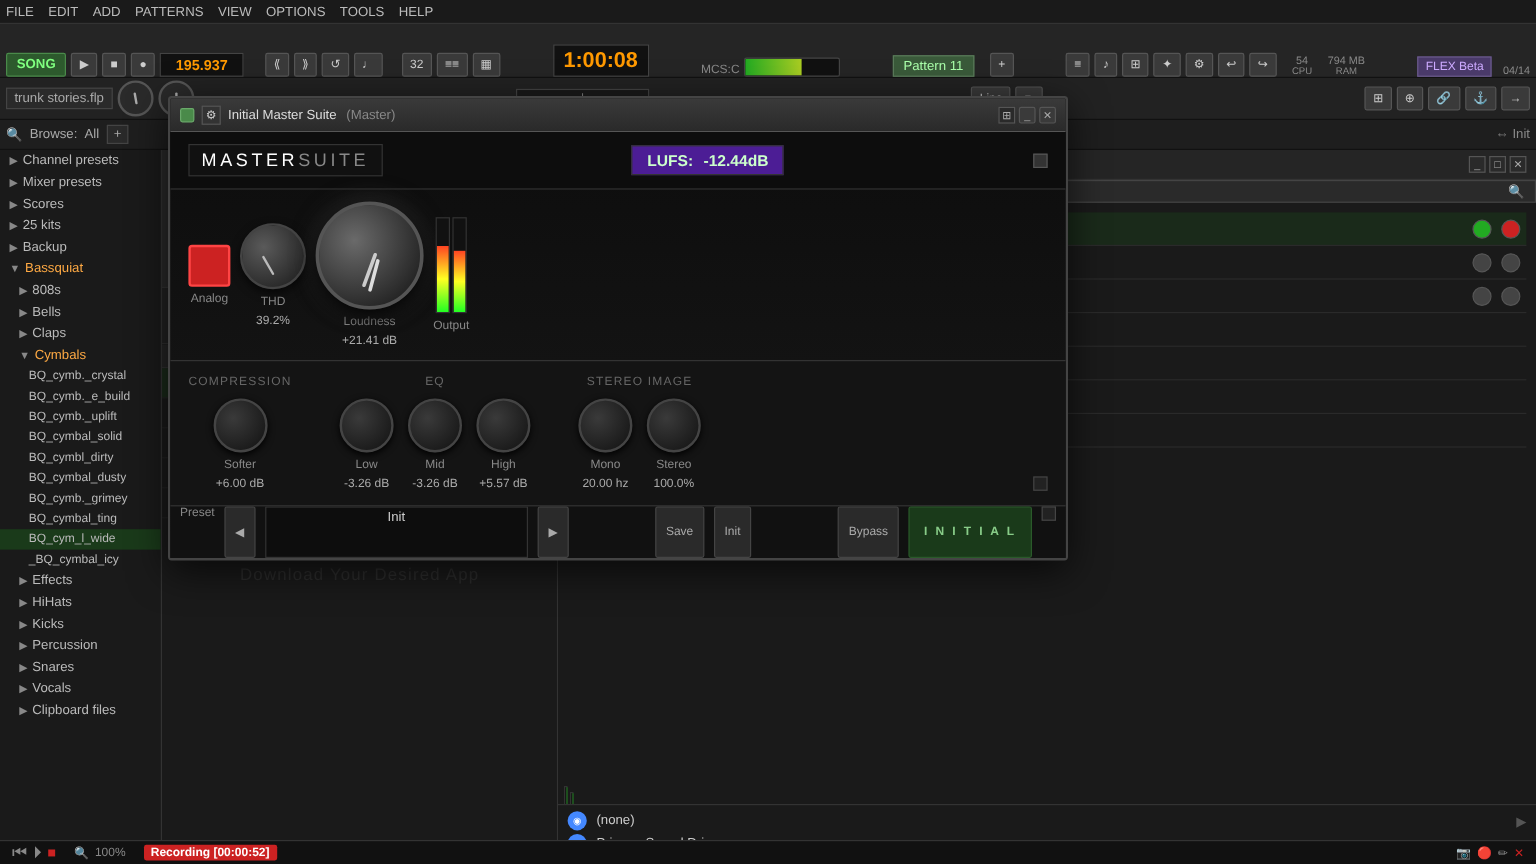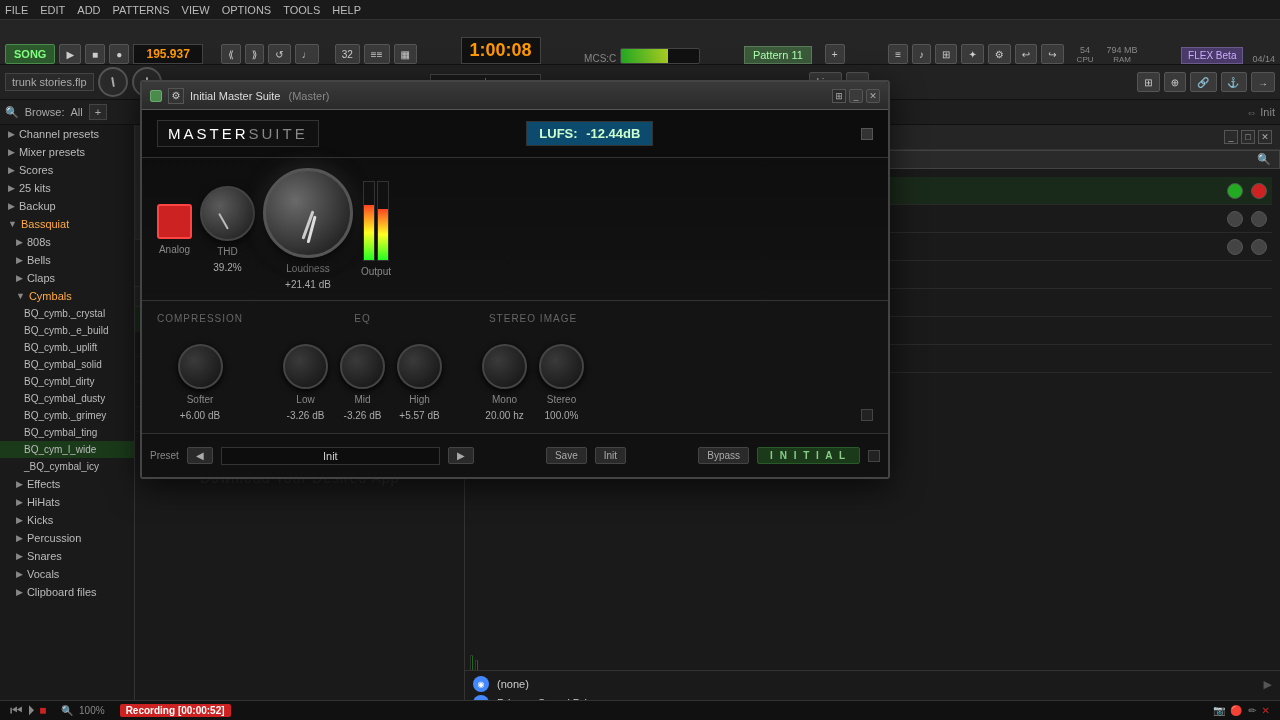--- a/index.html
+++ b/index.html
@@ -47,41 +47,41 @@
     #plugin-titlebar { background: linear-gradient(to bottom, #3a3a3a, #2a2a2a); height: 28px; display: flex; align-items: center; padding: 0 8px; border-bottom: 1px solid #555; border-radius: 2px 2px 0 0; gap: 6px; }
     .plugin-title-text { color: #ddd; font-size: 11px; flex: 1; }
     .win-btn { width: 14px; height: 14px; border-radius: 2px; border: 1px solid #555; background: #3a3a3a; cursor: pointer; display: flex; align-items: center; justify-content: center; font-size: 9px; color: #aaa; }
 
     
     #mastersuite { background: linear-gradient(180deg, #0d0d0d 0%, #181818 100%); color: #ddd; }
     #ms-header { display: flex; align-items: center; justify-content: space-between; padding: 10px 15px; background: #0d0d0d; border-bottom: 1px solid #333; }
     #ms-logo { background: #111; border: 1px solid #333; padding: 4px 10px; font-size: 15px; font-weight: normal; letter-spacing: 3px; color: #ddd; }
     #ms-logo span.master { color: #fff; }
     #ms-logo span.suite { color: #888; }
-    #ms-lufs { background: #0c4a6e; border: 1px solid #333; padding: 4px 12px; font-size: 13px; color: #ccffcc; font-weight: bold; }
+    #ms-lufs { background: #4c1d95; border: 1px solid #333; padding: 4px 12px; font-size: 13px; color: #ccffcc; font-weight: bold; }
 
     #ms-main { display: flex; padding: 10px 15px; gap: 8px; align-items: center; }
     .ms-knob { width: 55px; height: 55px; border-radius: 50%; background: radial-gradient(circle at 35% 35%, #5a5a5a, #1a1a1a); border: 2px solid #444; display: flex; align-items: center; justify-content: center; cursor: pointer; position: relative; box-shadow: 0 3px 8px #000a; }
     .ms-knob.large { width: 90px; height: 90px; background: radial-gradient(circle at 35% 35%, #6a6a6a, #111); border: 3px solid #555; box-shadow: 0 5px 15px #000, 0 0 20px #333; }
     .ms-knob.large::after { content: ''; width: 3px; height: 30px; background: #ccc; position: absolute; bottom: 15px; left: 50%; transform: translateX(-50%) rotate(20deg); border-radius: 2px; }
     .ms-section { display: flex; flex-direction: column; align-items: center; gap: 5px; }
     .ms-label { font-size: 10px; color: #888; text-align: center; }
     .ms-value { font-size: 10px; color: #aaa; text-align: left; }
     .ms-active-btn { width: 35px; height: 35px; background: #cc2222; border: 2px solid #ff4444; border-radius: 3px; cursor: pointer; }
     #ms-output-meters { display: flex; gap: 2px; height: 80px; align-items: flex-end; }
     .meter-bar-container { width: 12px; background: #111; border: 1px solid #333; height: 100%; position: relative; overflow: hidden; }
     .meter-bar { width: 100%; position: absolute; bottom: 0; background: linear-gradient(to top, #22ff22, #ffff22, #ff4422); }
 
     #ms-lower { background: #141414; border-top: 1px solid #333; padding: 12px 15px; display: flex; gap: 30px; }
     .ms-section-group { display: flex; flex-direction: column; align-items: center; }
-    .ms-section-title { font-size: 10px; color: #666; letter-spacing: 1px; margin-bottom: 20px; }
+    .ms-section-title { font-size: 10px; color: #666; letter-spacing: 1px; margin-bottom: 8px; }
     .ms-knobs-row { display: flex; gap: 12px; }
     .ms-small-knob { width: 45px; height: 45px; border-radius: 50%; background: radial-gradient(circle at 35% 35%, #3a3a3a, #111); border: 2px solid #444; cursor: pointer; box-shadow: 0 2px 6px #000; }
 
-    #ms-preset-bar { background: #111; border-top: 1px solid #333; display: flex; align-items: center; height: 44px; padding: 0 8px; gap: 8px; }
+    #ms-preset-bar { background: #111; border-top: 1px solid #333; display: flex; height: 44px; padding: 0 8px; gap: 8px; }
     .preset-btn { background: #2a2a2a; border: 1px solid #444; color: #aaa; padding: 2px 8px; font-size: 10px; cursor: pointer; border-radius: 2px; }
     .preset-name { background: #0d0d0d; border: 1px solid #333; color: #ccc; padding: 2px 15px; font-size: 11px; flex: 1; text-align: center; }
     .initial-btn { background: #1a3a1a; border: 1px solid #2a5a2a; color: #88cc88; padding: 2px 12px; font-size: 10px; letter-spacing: 2px; cursor: pointer; border-radius: 2px; font-weight: bold; }
     #mixer-header { background: #252525; height: 25px; display: flex; align-items: center; padding: 0 8px; border-bottom: 1px solid #333; font-size: 11px; color: #aaa; justify-content: space-between; }
     .mixer-title { color: #ddd; font-weight: bold; }
 
     
     #mixer-slots { padding: 8px; }
     .mixer-slot { display: flex; align-items: center; height: 28px; border-bottom: 1px solid #2a2a2a; padding: 0 5px; gap: 8px; }
     .slot-name { color: #ddd; font-size: 11px; flex: 1; }

